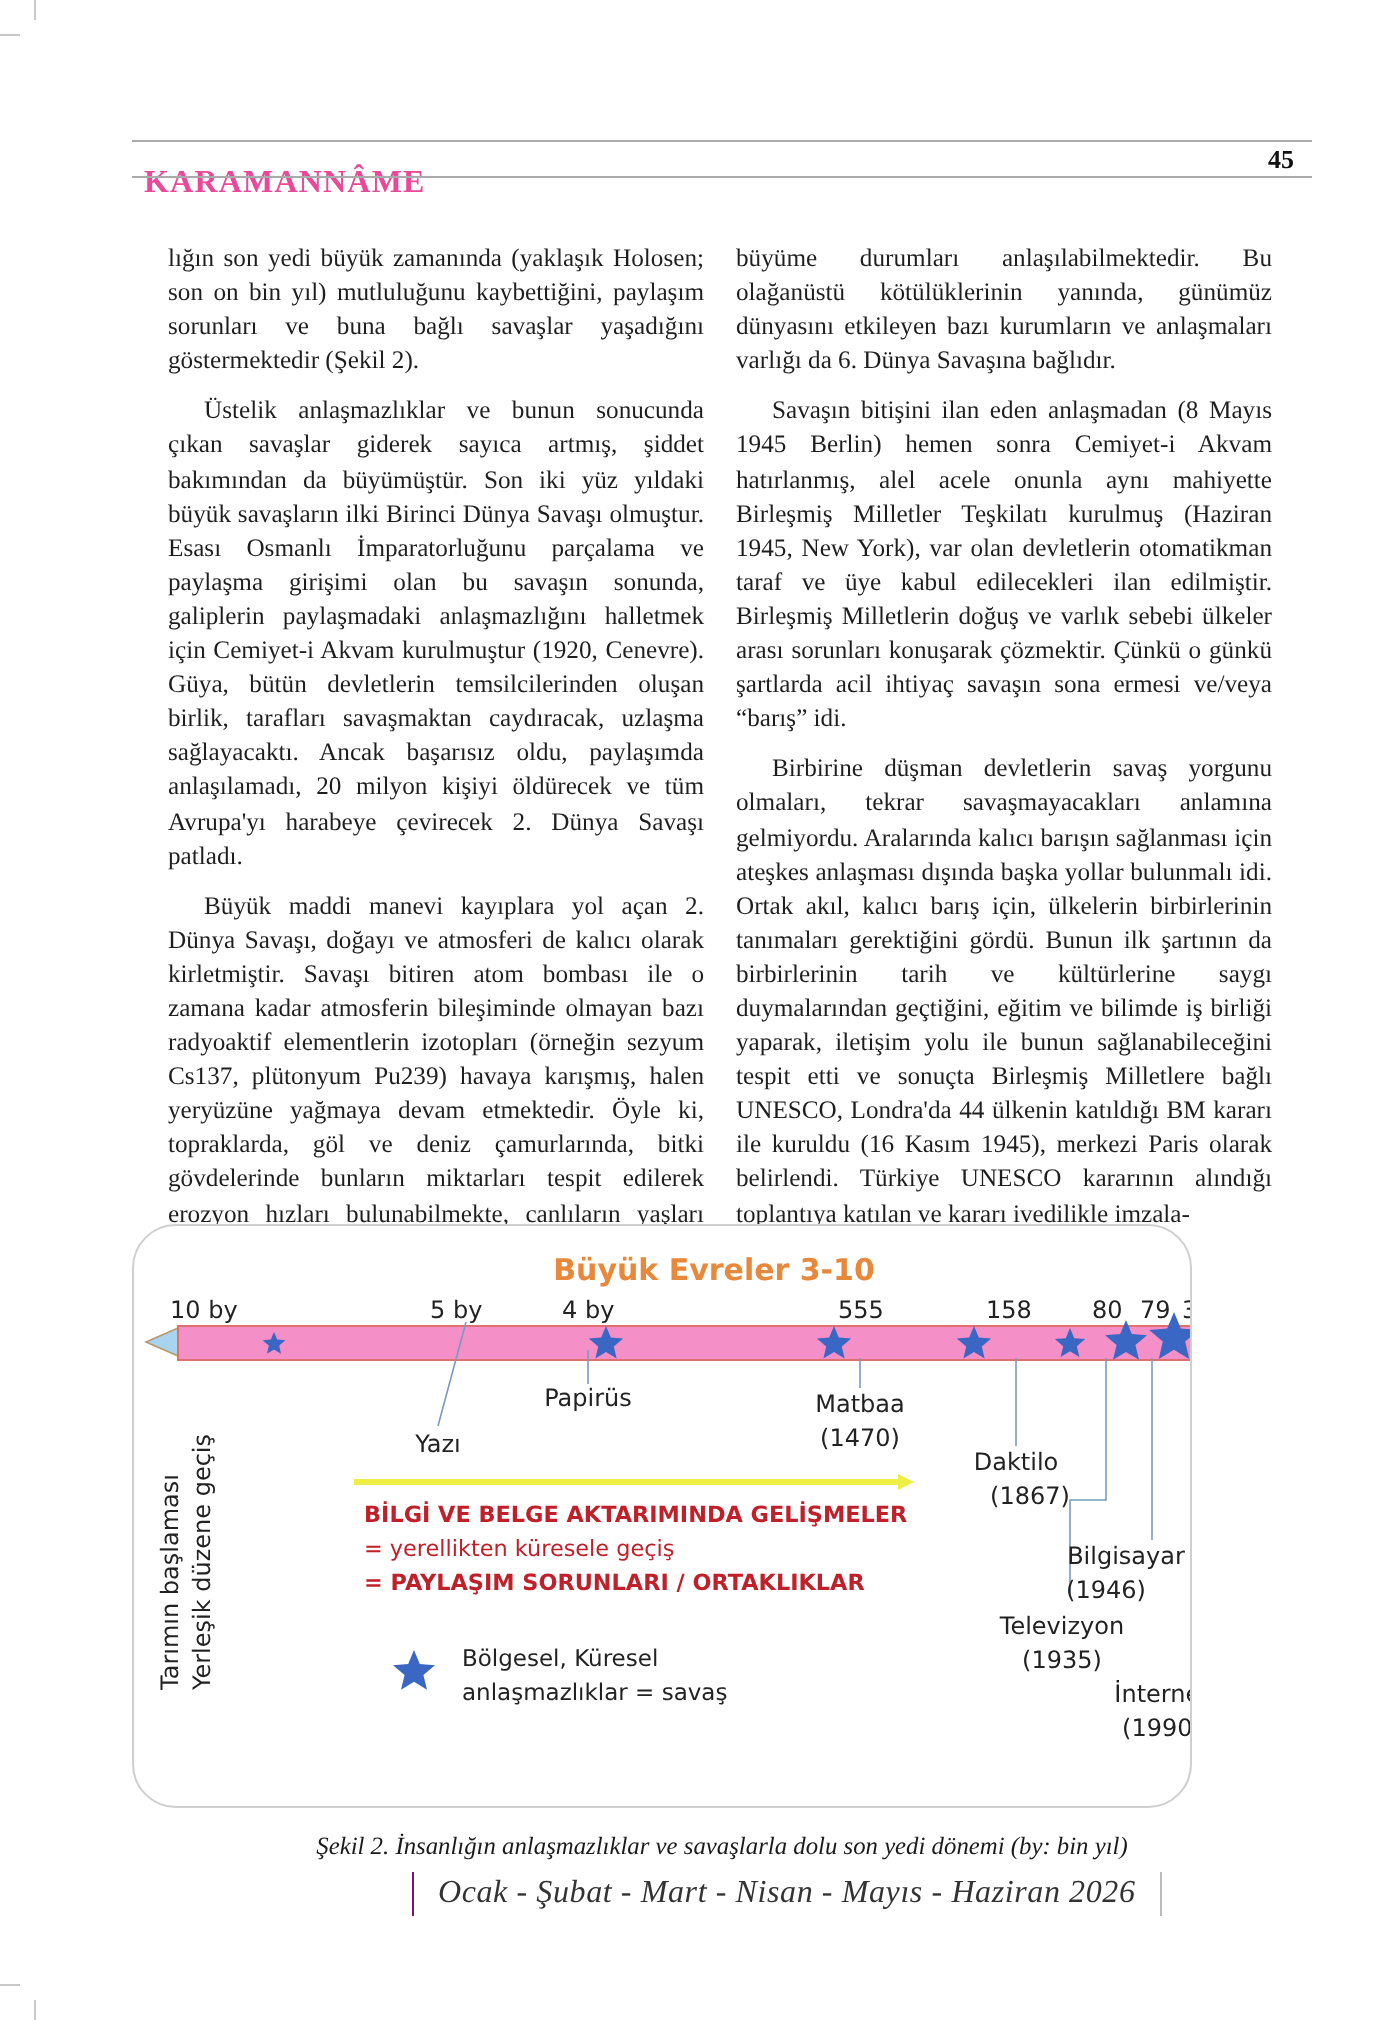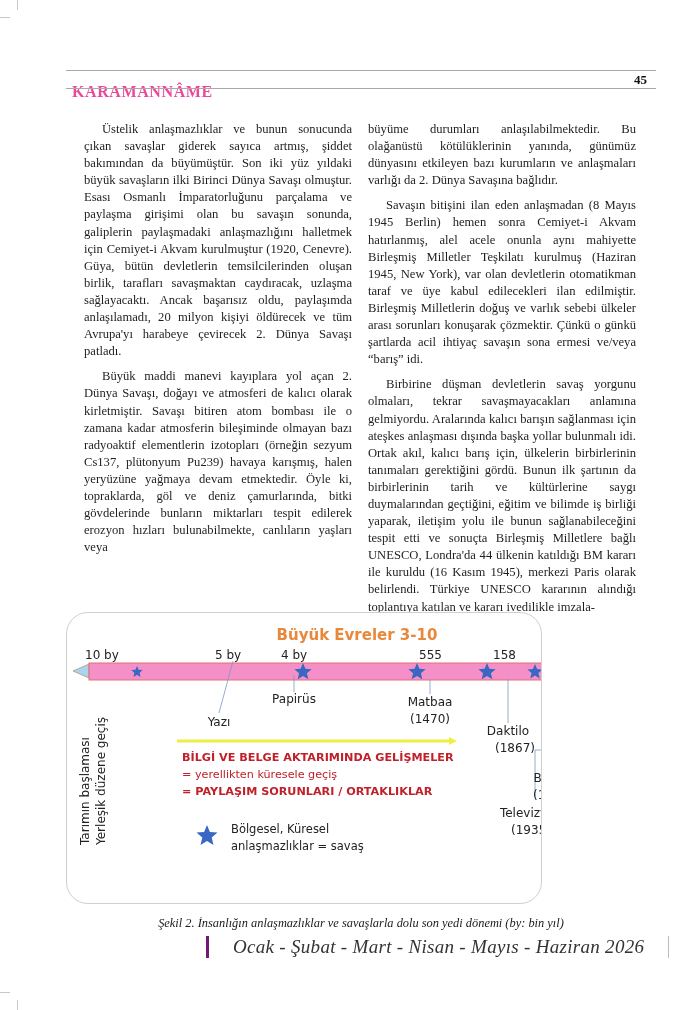--- a/index.html
+++ b/index.html
@@ -12,48 +12,49 @@
   .header-rule-bot { position: absolute; left: 66px; top: 88px; width: 590px; height: 1px; background: #aaa; }
   .running-title { position: absolute; left: 72px; top: 83px; font-family: "Liberation Serif", serif; font-weight: bold; font-size: 16px; letter-spacing: 0.6px; color: #ec4899; }
   .page-number { position: absolute; right: 42px; top: 72px; font-family: "Liberation Serif", serif; font-weight: bold; font-size: 13px; color: #111; }
 
   .col { position: absolute; top: 121px; width: 268px; font-size: 12.6px; line-height: 17.1px; text-align: justify; color: #1e1e1e; }
   .col-left { left: 84px; }
   .col-right { left: 368px; }
   .col p { margin: 0 0 8px 0; text-indent: 0; hyphens: manual; }
   .col p.ind { text-indent: 18px; }
 
-  .figure { position: absolute; left: 66px; top: 612px; width: 476px; height: 292px; border: 1px solid #cfcfcf; border-radius: 22px; background: #fff; overflow: hidden; }
+  .figure { position: absolute; left: 66px; top: 612px; width: 530px; height: 292px; border: 1px solid #cfcfcf; border-radius: 22px; background: #fff; overflow: hidden; }
   .figure svg { position: absolute; left: 0; top: 0; }
   .fig-text { font-family: "DejaVu Sans", sans-serif; }
 
   .caption { position: absolute; left: 66px; top: 880px; width: 590px; text-align: center; font-style: italic; font-size: 12.4px; color: #1a1a1a; font-family: "Liberation Serif", serif; margin-top: 36px; }
 
-  .footer { position: absolute; left: 206px; top: 936px; height: 22px; border-left: 3px solid #701a75; border-right: 1px solid #bbb; padding: 0 24px; font-style: italic; font-size: 19px; color: #333; line-height: 22px; letter-spacing: 0.3px; font-family: "Liberation Serif", serif; }
+  .footer { position: absolute; left: 206px; top: 936px; height: 22px; border-left: 1px solid #701a75; border-right: 1px solid #bbb; padding: 0 12px; font-style: italic; font-size: 16px; color: #333; line-height: 22px; letter-spacing: 0.3px; font-family: "Liberation Serif", serif; }
 </style>
 </head>
 <body>
 
 <div class="crop" style="left:17px;top:0;width:1px;height:10px;"></div>
 <div class="crop" style="left:0;top:17px;width:10px;height:1px;"></div>
 
 <div class="crop" style="left:0;top:992px;width:10px;height:1px;"></div>
 <div class="crop" style="left:17px;top:1000px;width:1px;height:10px;"></div>
 
 <div class="header-rule-top"></div>
 <div class="running-title">KARAMANNÂME</div>
 <div class="page-number">45</div>
 <div class="header-rule-bot"></div>
 
 <div class="col col-left">
+  <p>lığın son yedi büyük zamanında (yaklaşık Holosen; son on bin yıl) mutluluğunu kaybettiğini, paylaşım sorunları ve buna bağlı savaşlar yaşadığını göstermektedir (Şekil 2).</p>
   <p class="ind">Üstelik anlaşmazlıklar ve bunun sonucunda çıkan savaşlar giderek sayıca artmış, şiddet bakımından da büyümüştür. Son iki yüz yıldaki büyük savaşların ilki Birinci Dünya Savaşı olmuştur. Esası Osmanlı İmparatorluğunu parçalama ve paylaşma girişimi olan bu savaşın sonunda, galiplerin paylaşmadaki anlaşmazlığını halletmek için Cemiyet-i Akvam kurulmuştur (1920, Cenevre). Güya, bütün devletlerin temsilcilerinden oluşan birlik, tarafları savaşmaktan caydıracak, uzlaşma sağlayacaktı. Ancak başarısız oldu, paylaşımda anlaşılamadı, 20 milyon kişiyi öldürecek ve tüm Avrupa'yı harabeye çevirecek 2. Dünya Savaşı patladı.</p>
   <p class="ind">Büyük maddi manevi kayıplara yol açan 2. Dünya Savaşı, doğayı ve atmosferi de kalıcı olarak kirletmiştir. Savaşı bitiren atom bombası ile o zamana kadar atmosferin bileşiminde olmayan bazı radyoaktif elementlerin izotopları (örneğin sezyum Cs137, plütonyum Pu239) havaya karışmış, halen yeryüzüne yağmaya devam etmektedir. Öyle ki, topraklarda, göl ve deniz çamurlarında, bitki gövdelerinde bunların miktarları tespit edilerek erozyon hızları bulunabilmekte, canlıların yaşları veya</p>
 </div>
 <div class="col col-right">
-  <p>büyüme durumları anlaşılabilmektedir. Bu olağanüstü kötülüklerinin yanında, günümüz dünyasını etkileyen bazı kurumların ve anlaşmaları varlığı da 2. Dünya Savaşına bağlıdır.</p>
+  <p>büyüme durumları anlaşılabilmektedir. Bu olağanüstü kötülüklerinin yanında, günümüz dünyasını etkileyen bazı kurumların ve anlaşmaları varlığı da 6. Dünya Savaşına bağlıdır.</p>
   <p class="ind">Savaşın bitişini ilan eden anlaşmadan (8 Mayıs 1945 Berlin) hemen sonra Cemiyet-i Akvam hatırlanmış, alel acele onunla aynı mahiyette Birleşmiş Milletler Teşkilatı kurulmuş (Haziran 1945, New York), var olan devletlerin otomatikman taraf ve üye kabul edilecekleri ilan edilmiştir. Birleşmiş Milletlerin doğuş ve varlık sebebi ülkeler arası sorunları konuşarak çözmektir. Çünkü o günkü şartlarda acil ihtiyaç savaşın sona ermesi ve/veya “barış” idi.</p>
   <p class="ind">Birbirine düşman devletlerin savaş yorgunu olmaları, tekrar savaşmayacakları anlamına gelmiyordu. Aralarında kalıcı barışın sağlanması için ateşkes anlaşması dışında başka yollar bulunmalı idi. Ortak akıl, kalıcı barış için, ülkelerin birbirlerinin tanımaları gerektiğini gördü. Bunun ilk şartının da birbirlerinin tarih ve kültürlerine saygı duymalarından geçtiğini, eğitim ve bilimde iş birliği yaparak, iletişim yolu ile bunun sağlanabileceğini tespit etti ve sonuçta Birleşmiş Milletlere bağlı UNESCO, Londra'da 44 ülkenin katıldığı BM kararı ile kuruldu (16 Kasım 1945), merkezi Paris olarak belirlendi. Türkiye UNESCO kararının alındığı toplantıya katılan ve kararı ivedilikle imzala-</p>
 </div>
 
 <div class="figure">
   <svg width="590" height="292" viewBox="0 0 590 292">
 
     <text class="fig-text" x="290" y="27" text-anchor="middle" font-size="15" font-weight="bold" fill="#e8883a">Büyük Evreler 3-10</text>
 
     <g font-size="12" fill="#222" class="fig-text">

